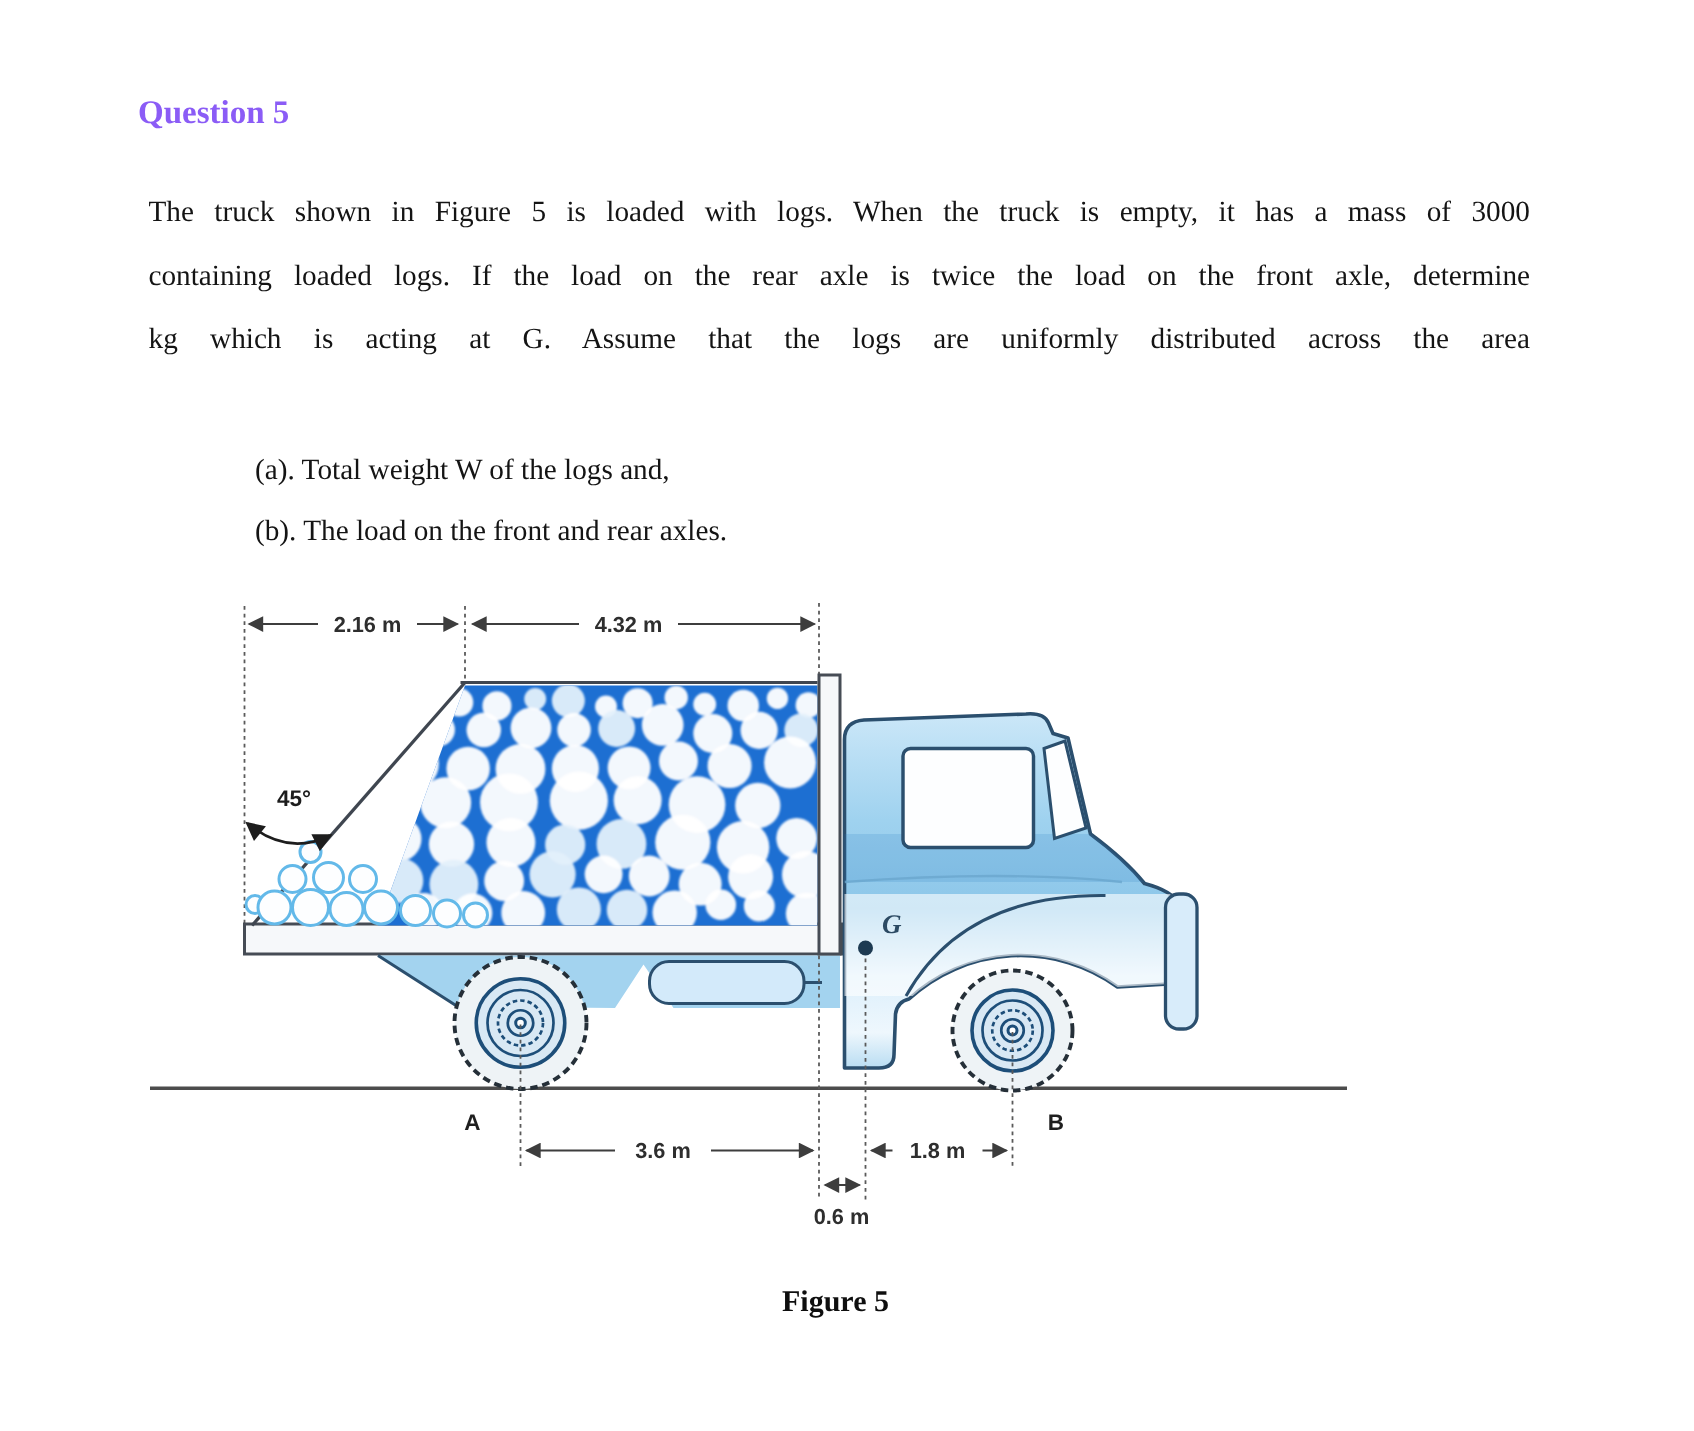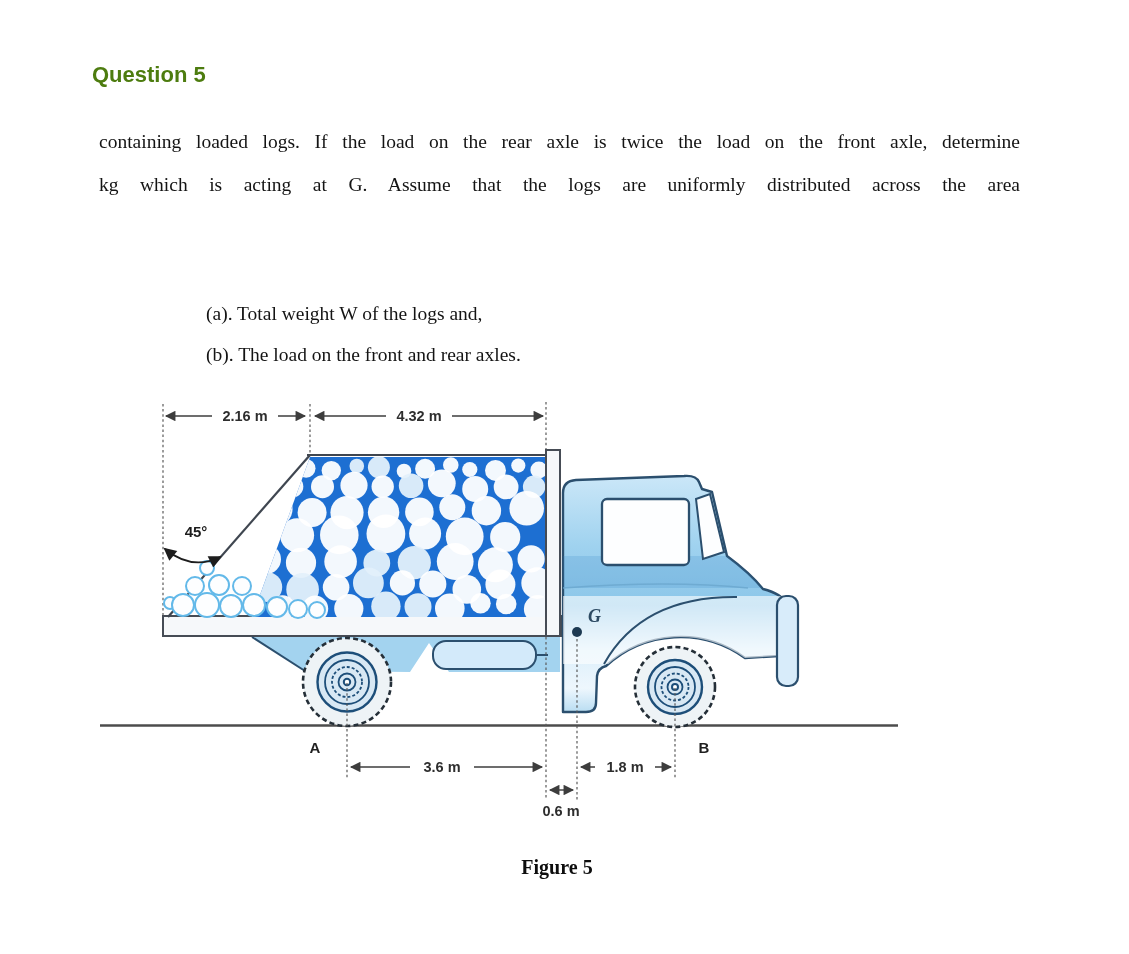--- a/index.html
+++ b/index.html
@@ -1,27 +1,27 @@
 <!DOCTYPE html>
 <html style="--log-fill: #1d6fd2; --outline: #2b4f6e; --dim: #3d3d3d;"><head>
 <meta charset="utf-8">
 <style>
   html,body{margin:0;padding:0;background:#ffffff;}
   body{width:1129px;height:954px;position:relative;overflow:hidden;
        font-family:"Liberation Serif",serif;color:#111;}
   .heading{position:absolute;left:92px;top:62px;
-       font-family:Liberation Sans, sans-serif;font-weight:700;
-       font-size:22px;color:#4d7c0f;}
+       font-family:Liberation Serif, serif;font-weight:700;
+       font-size:22px;color:#8b5cf6;}
   .para{position:absolute;left:99px;top:121px;width:921px;
        font-size:19.5px;line-height:42.6px;color:#141414;}
   .jline{text-align:justify;text-align-last:justify;}
   .jline.last{text-align:left;text-align-last:left;}
   .itemlist{position:absolute;left:170px;top:303px;width:700px;
        font-size:19.5px;color:#141414;}
-  .item{margin-bottom:19px;margin-left:36px;}
+  .item{margin-bottom:19px;}
   .fig{position:absolute;left:90px;top:395px;}
   .dimline{stroke:var(--dim,#3d3d3d);stroke-width:1.4;}
   .dimtext{font-family:"Liberation Sans",sans-serif;font-size:14.5px;
        font-weight:700;fill:#2e2e2e;}
   .ptlabel{font-family:"Liberation Sans",sans-serif;font-size:15px;
        font-weight:600;fill:#1f1f1f;}
   .guide{stroke:#5a5a5a;stroke-width:1.2;stroke-dasharray:2.5 2.6;fill:none;}
   .pile{fill:var(--log-fill,#1d6fd2);}
   .outline2{stroke:var(--outline,#2b4f6e);}
   .caption{font-family:"Liberation Serif",serif;font-weight:700;
@@ -30,20 +30,21 @@
        font-weight:700;font-size:18px;fill:#2c4a63;}
   .angletext{font-family:"Liberation Sans",sans-serif;font-size:15px;
        font-weight:700;fill:#1c1c1c;}
 </style>
 </head>
 <body>
 
 <div class="heading">Question 5</div>
 
 <div class="para">
+  <div class="jline">The truck shown in Figure 5 is loaded with logs. When the truck is empty, it has a mass of 3000</div>
   <div class="jline">containing loaded logs. If the load on the rear axle is twice the load on the front axle, determine</div>
   <div class="jline">kg which is acting at G. Assume that the logs are uniformly distributed across the area</div>
 </div>
 
 <div class="itemlist">
   <div class="item">(a). Total weight W of the logs and,</div>
   <div class="item">(b). The load on the front and rear axles.</div>
 </div>
 
 <svg class="fig" width="880" height="505" viewBox="90 395 880 505">

